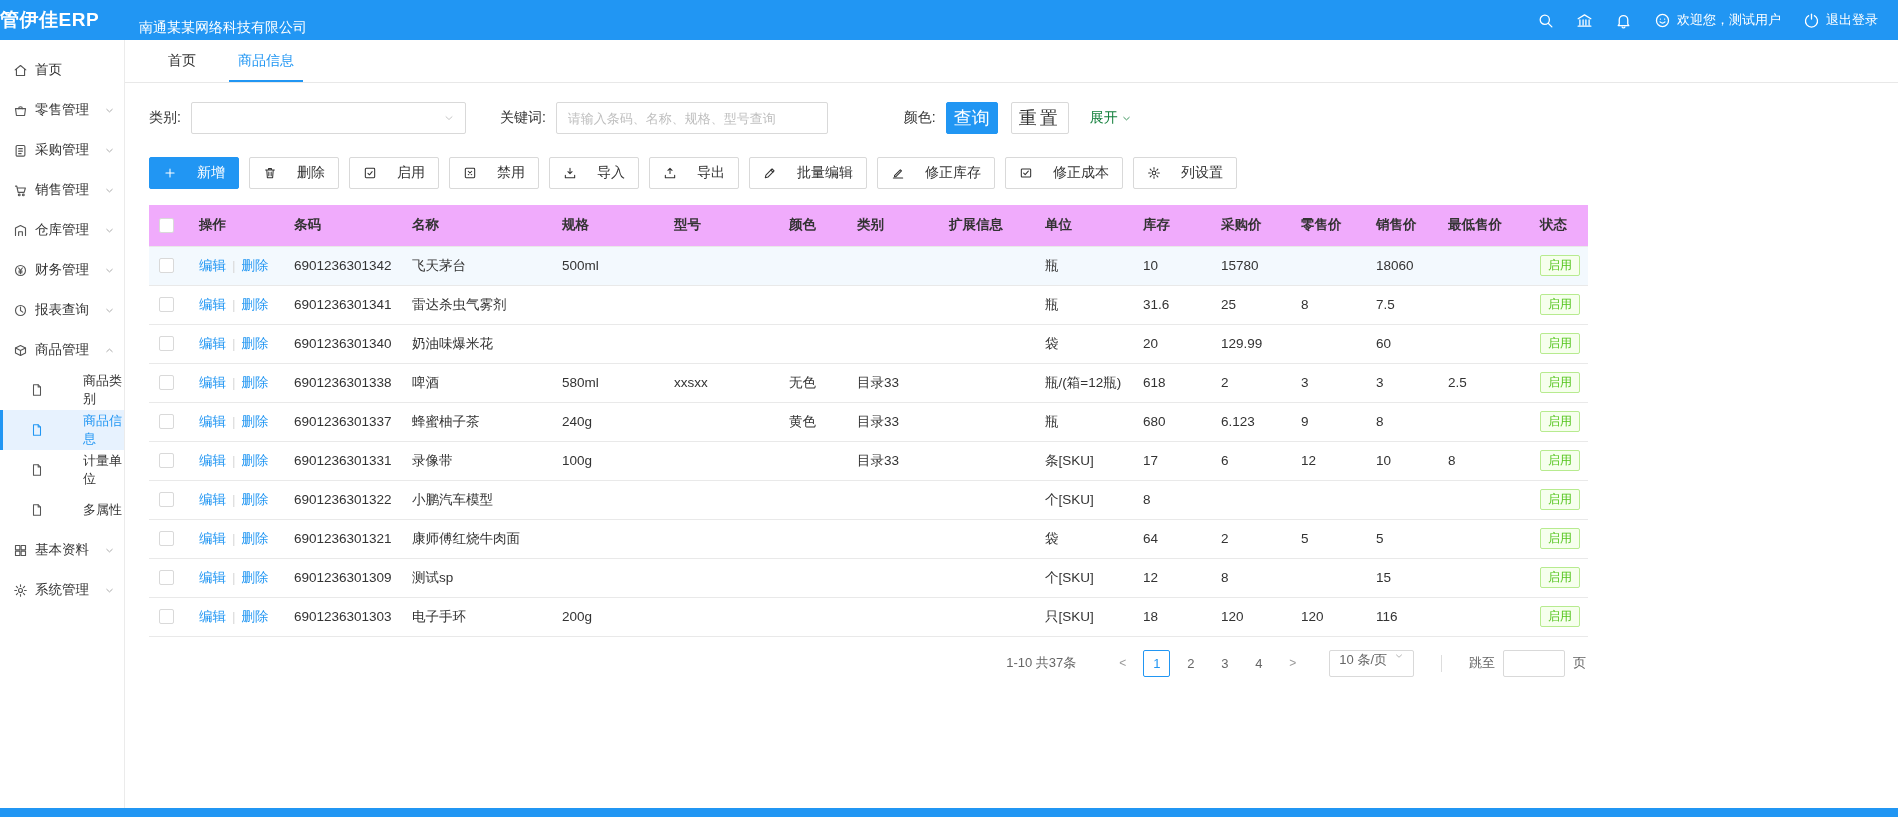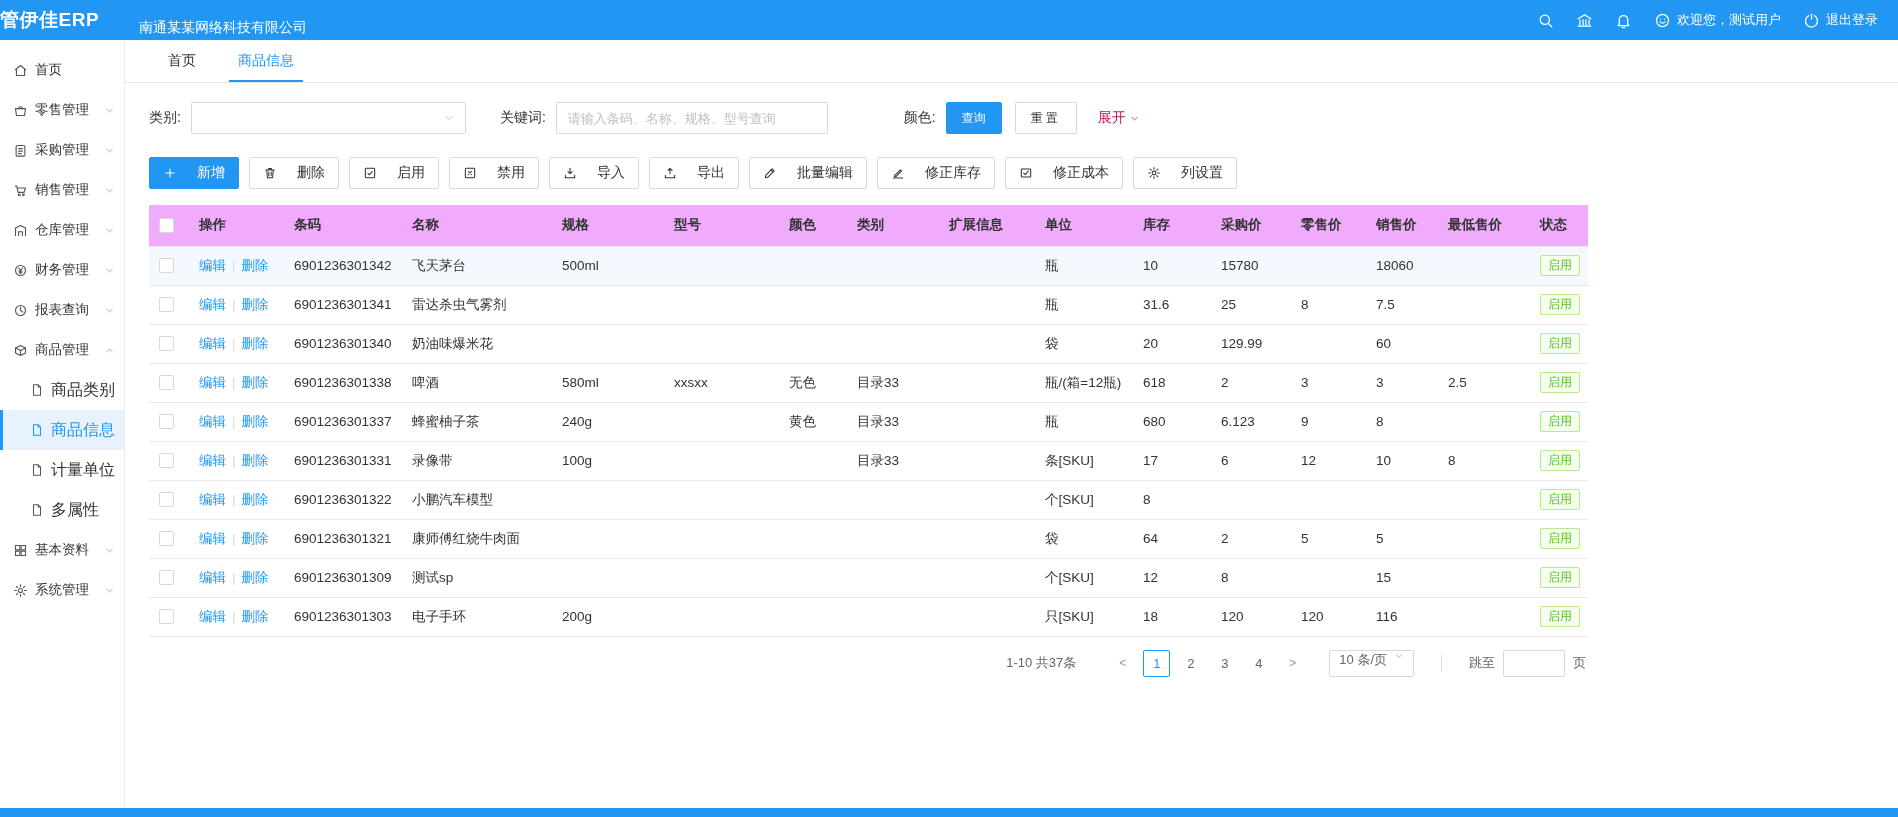--- a/index.html
+++ b/index.html
@@ -17,21 +17,21 @@
   .huser{display:inline-flex;align-items:center;gap:6px;cursor:pointer;}
 
   
   .layout{display:flex;height:768px;overflow:hidden;}
   .sidebar{width:125px;border-right:1px solid #ebebeb;padding-top:10px;flex-shrink:0;background:#fff;}
   .side-item{height:40px;display:flex;align-items:center;padding-left:13px;cursor:pointer;font-size:13.5px;color:#333;}
   .side-item .icon{margin-right:7px;color:#555;}
   .side-item .icon svg{width:15px;height:15px;}
   .side-item .chev{margin-left:auto;margin-right:9px;color:#999;}
   .side-item .chev svg{width:11px;height:11px;}
-  .side-sub{height:40px;display:flex;align-items:center;padding-left:27px;font-size:16px;color:#333;cursor:pointer;border-left:3px solid transparent;}
+  .side-sub{height:40px;display:flex;align-items:center;padding-left:27px;font-size:13px;color:#333;cursor:pointer;border-left:3px solid transparent;gap:32px;}
   .side-sub .icon{margin-right:7px;color:#555;}
   .side-sub .icon svg{width:14px;height:14px;}
   .side-sub.active{background:#e7f2fe;color:#2196f3;border-left-color:#2196f3;}
   .side-sub.active .icon{color:#2196f3;}
 
   .main{flex:1;display:flex;flex-direction:column;overflow:hidden;}
   .tabbar{height:43px;border-bottom:1px solid #e8e8e8;display:flex;align-items:stretch;padding-left:22px;flex-shrink:0;}
   .tab{display:flex;align-items:center;padding:0 21px;font-size:14px;color:#333;cursor:pointer;position:relative;}
   .tab.active{color:#2196f3;}
   .tab.active::after{content:"";position:absolute;left:12px;right:12px;bottom:0;height:2px;background:#2196f3;}
@@ -40,25 +40,25 @@
 
   
   .filter-row{display:flex;align-items:center;}
   .flabel{font-size:14px;color:#333;margin-right:10px;white-space:nowrap;}
   .select-box{width:275px;height:32px;border:1px solid #d9d9d9;border-radius:2px;display:flex;align-items:center;justify-content:flex-end;padding-right:10px;color:#c0c0c0;background:#fff;cursor:pointer;margin-right:34px;}
   .select-box .icon svg{width:12px;height:12px;}
   input.finput{height:32px;border:1px solid #d9d9d9;border-radius:2px;padding:0 11px;font-size:13px;color:#333;outline:none;font-family:inherit;background:#fff;}
   input.finput::placeholder{color:#bfbfbf;}
   .kw{width:272px;margin-right:76px;}
   .colr{width:245px;margin-right:20px;}
-  .btn{height:32px;padding:0 15px;border:1px solid #d9d9d9;border-radius:2px;background:#fff;font-size:12px;font-family:inherit;cursor:pointer;color:#333;white-space:nowrap;}
+  .btn{height:32px;padding:0 7px;border:1px solid #d9d9d9;border-radius:2px;background:#fff;font-size:18px;font-family:inherit;cursor:pointer;color:#333;white-space:nowrap;}
   .btn.primary{background:#2196f3;border-color:#2196f3;color:#fff;}
   .btn.search{margin-right:13px;}
   .btn.reset{margin-right:21px;letter-spacing:3px;}
-  .expand-link{color:#be185d;font-size:14px;display:inline-flex;align-items:center;gap:3px;cursor:pointer;white-space:nowrap;}
+  .expand-link{color:#15803d;font-size:14px;display:inline-flex;align-items:center;gap:3px;cursor:pointer;white-space:nowrap;}
   .expand-link .icon svg{width:11px;height:11px;}
 
   
   .toolbar{display:flex;gap:10px;margin-top:23px;}
   .tbtn{height:32px;display:inline-flex;align-items:center;gap:20px;padding:0 13px;border:1px solid #d9d9d9;border-radius:2px;background:#fff;font-size:14px;font-family:inherit;cursor:pointer;color:#333;white-space:nowrap;}
   .tbtn .icon svg{width:14px;height:14px;}
   .tbtn.primary{background:#2196f3;border-color:#2196f3;color:#fff;}
 
   
   table.grid{border-collapse:collapse;margin-top:16px;table-layout:fixed;width:1439px;}

